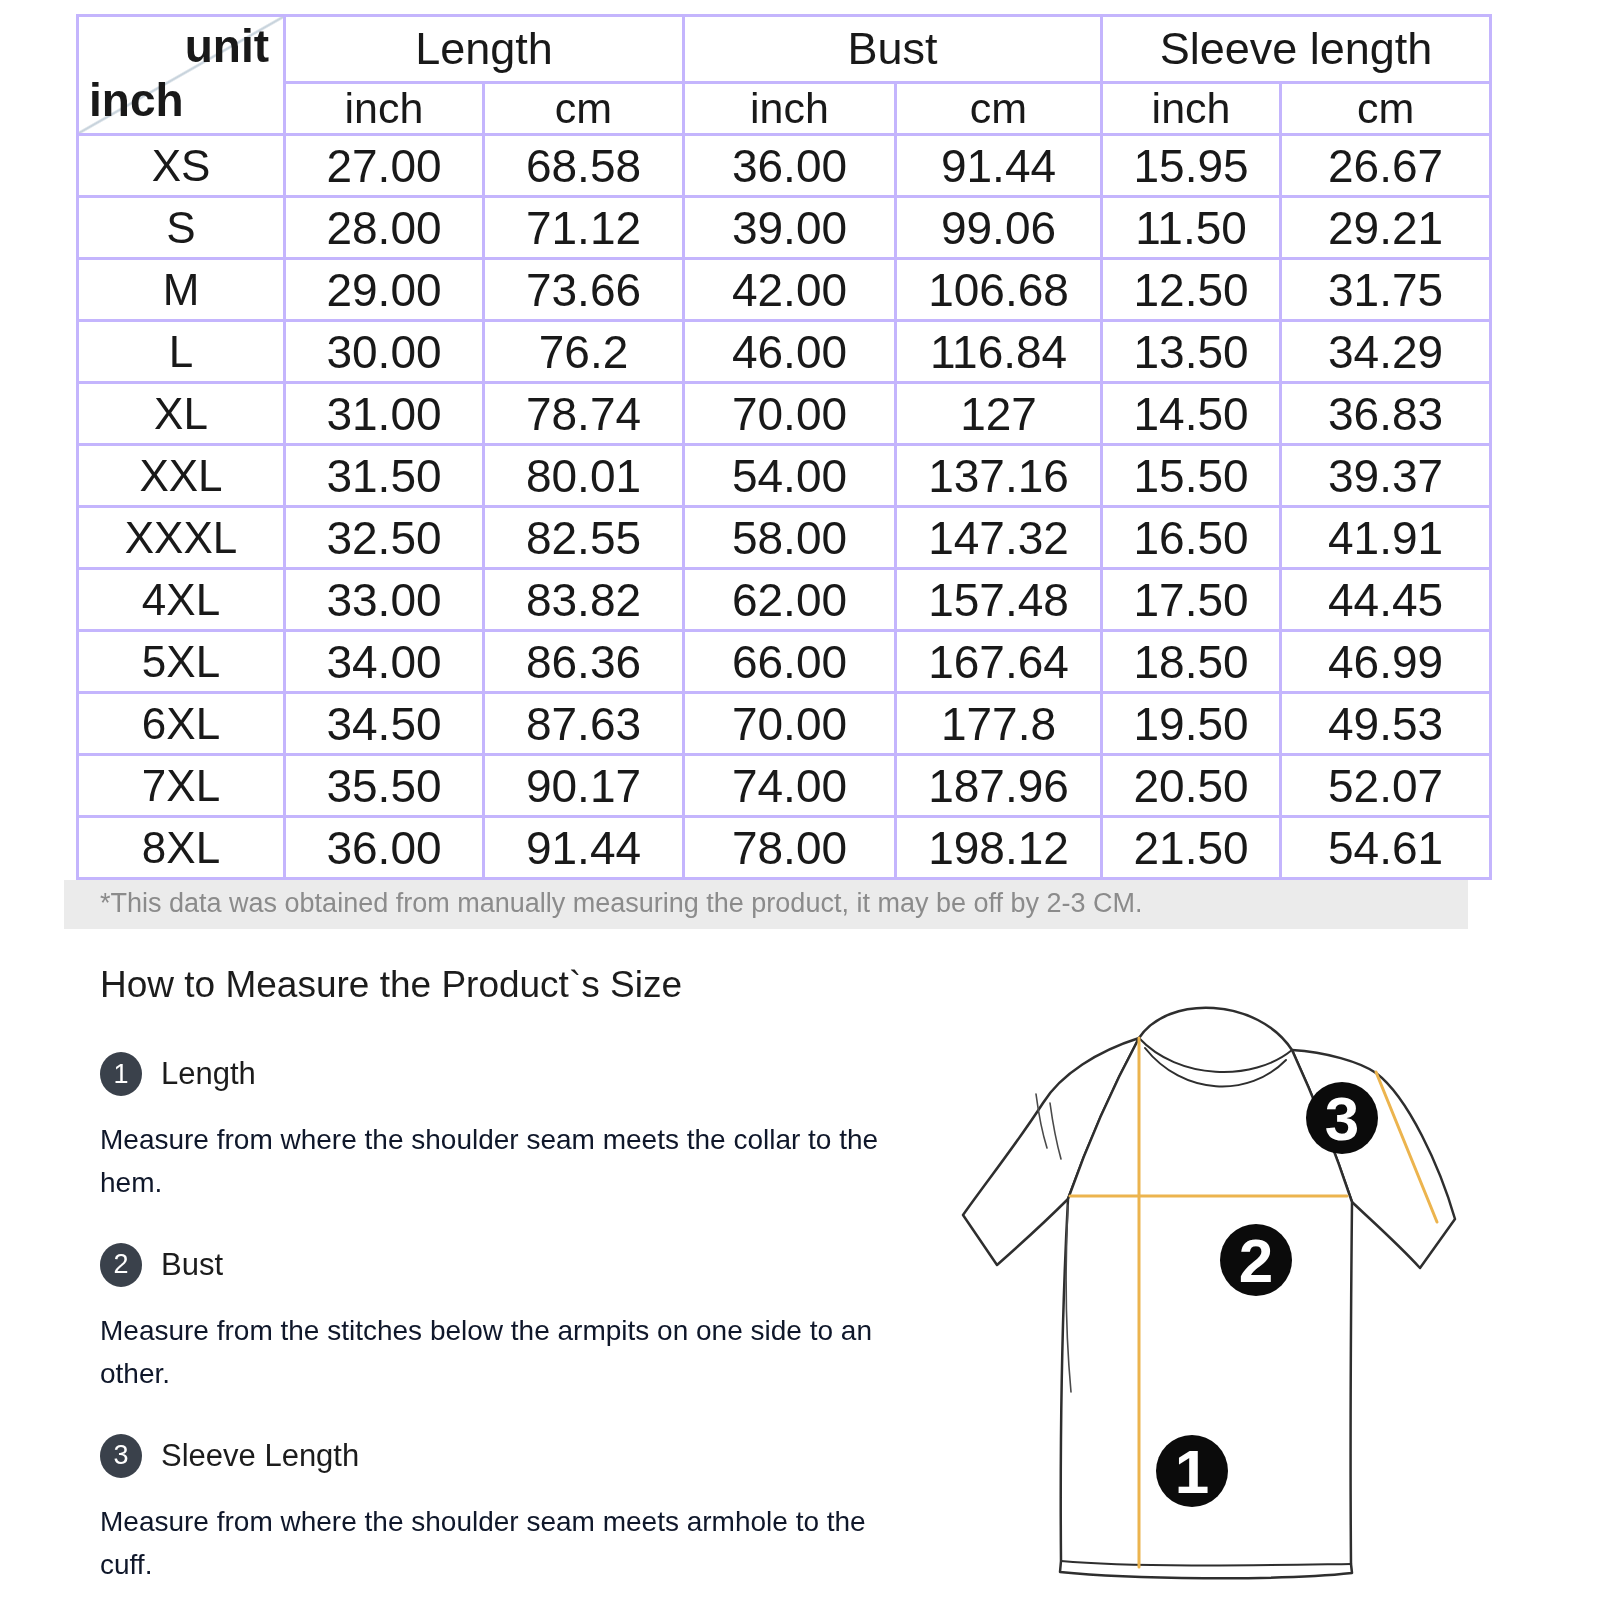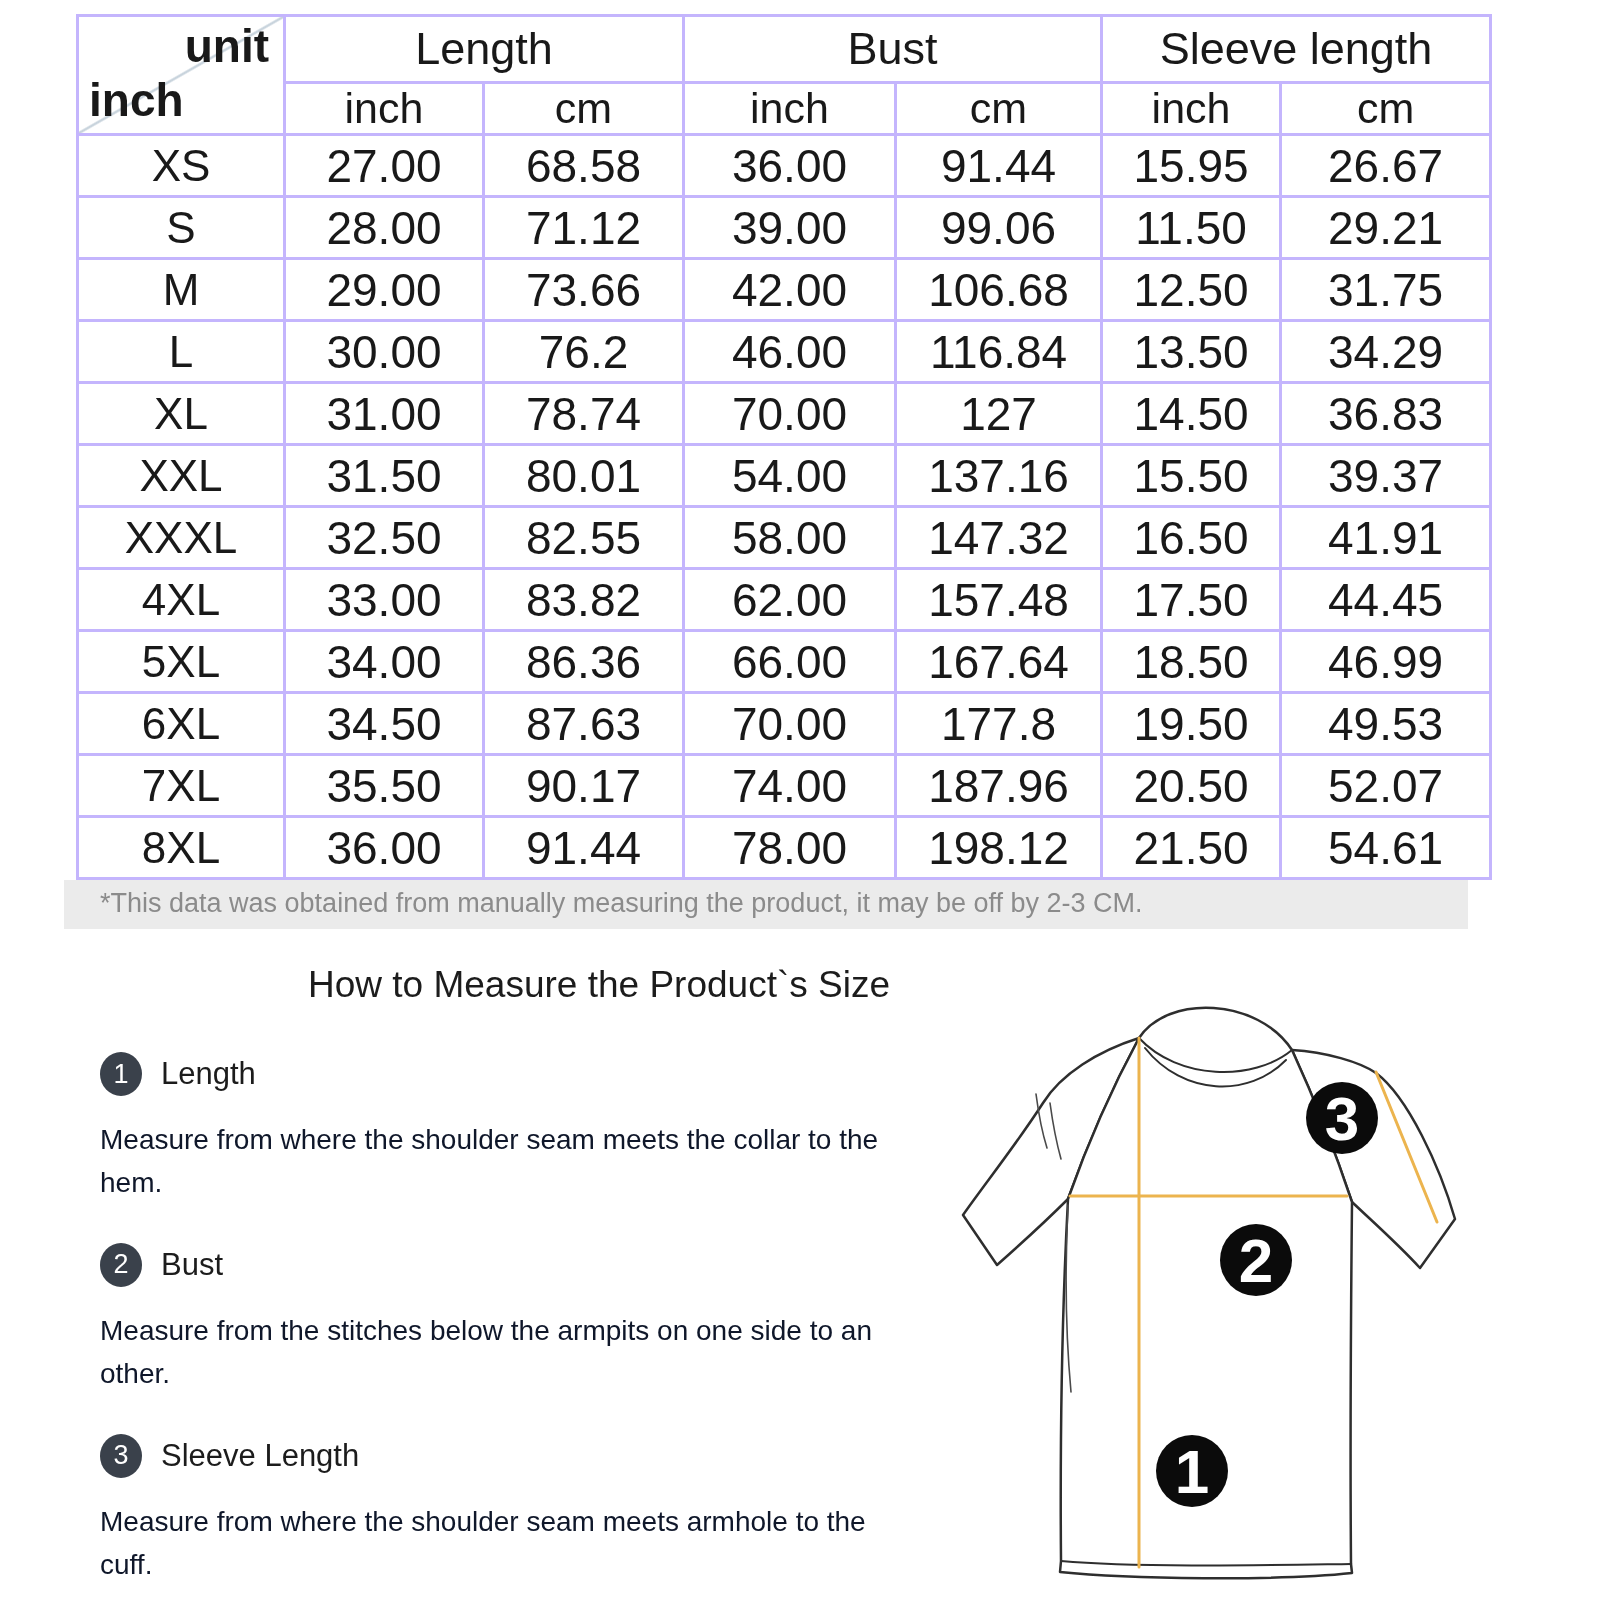--- a/index.html
+++ b/index.html
@@ -65,21 +65,20 @@
     padding: 5px 8px 8px 36px;
   }
 
   
   .howto { position: absolute; left: 100px; top: 964px; width: 790px; }
   .howto h2 {
     font-size: 37px;
     font-weight: 400;
     margin: 0 0 46px 0;
     color: #1c1c1c;
-    text-align: right;
   }
   .item-head { display: flex; align-items: center; gap: 19px; margin: 0 0 22px 0; }
   .badge {
     flex: 0 0 auto;
     width: 42px; height: 44px;
     border-radius: 50%;
     background: #3a414b;
     color: #ffffff;
     font-size: 27px;
     display: flex; align-items: center; justify-content: center;

